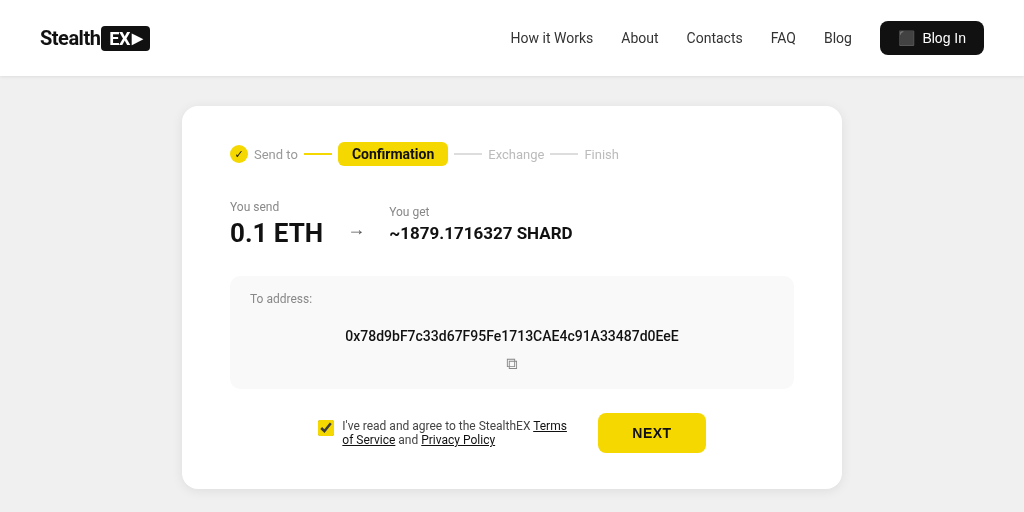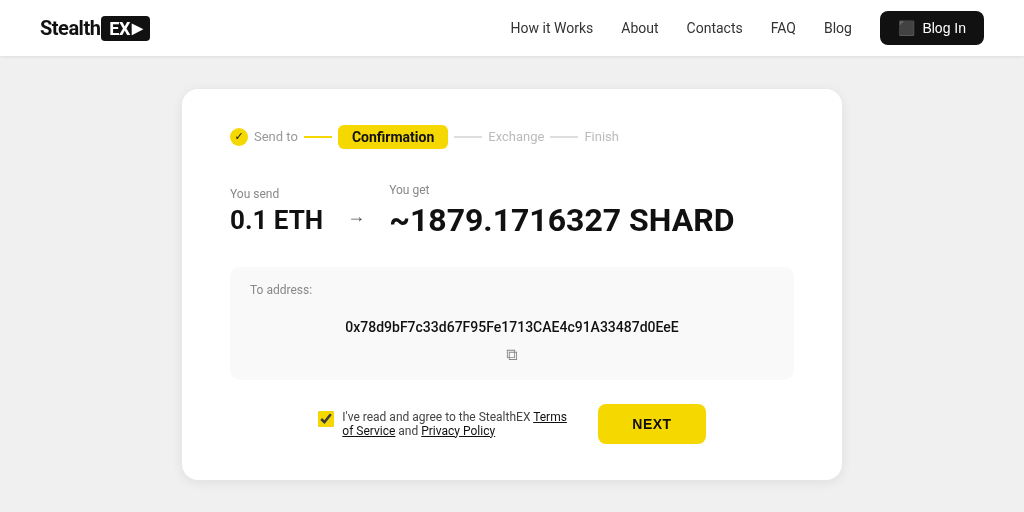--- a/index.html
+++ b/index.html
@@ -12,21 +12,21 @@
       flex-direction: column;
     }
 
     
     nav {
       background: #fff;
       display: flex;
       align-items: center;
       justify-content: space-between;
       padding: 0 40px;
-      height: 56px;
+      height: 76px;
       box-shadow: 0 1px 3px rgba(0,0,0,0.08);
     }
 
     .logo {
       display: flex;
       align-items: center;
       font-size: 20px;
       font-weight: 700;
       letter-spacing: -0.5px;
     }
@@ -171,21 +171,21 @@
       margin-bottom: 4px;
     }
 
     .amount-large {
       font-size: 26px;
       font-weight: 700;
       color: #111;
     }
 
     .amount-large-yellow {
-      font-size: 32px;
+      font-size: 17px;
       font-weight: 700;
       color: #111;
     }
 
     .arrow-icon {
       color: #555;
       font-size: 18px;
       margin-top: 10px;
     }
 

